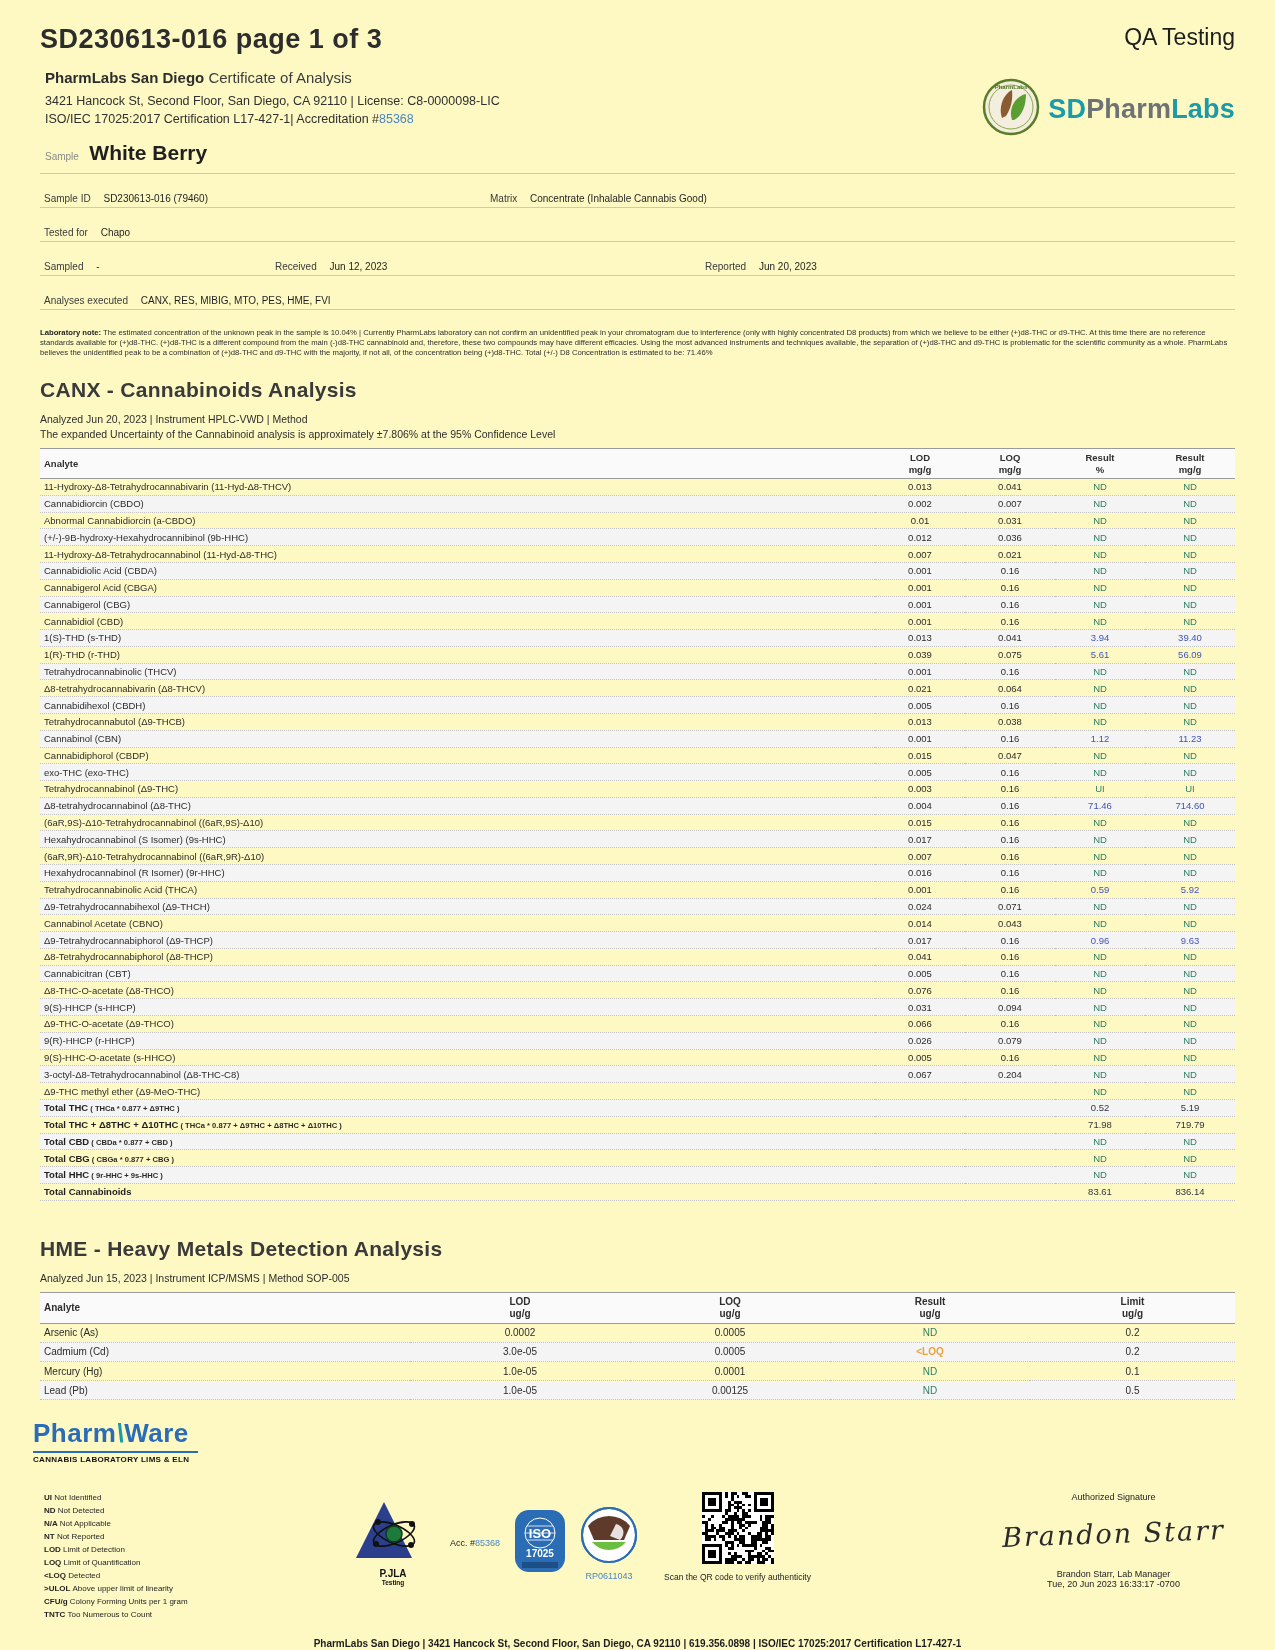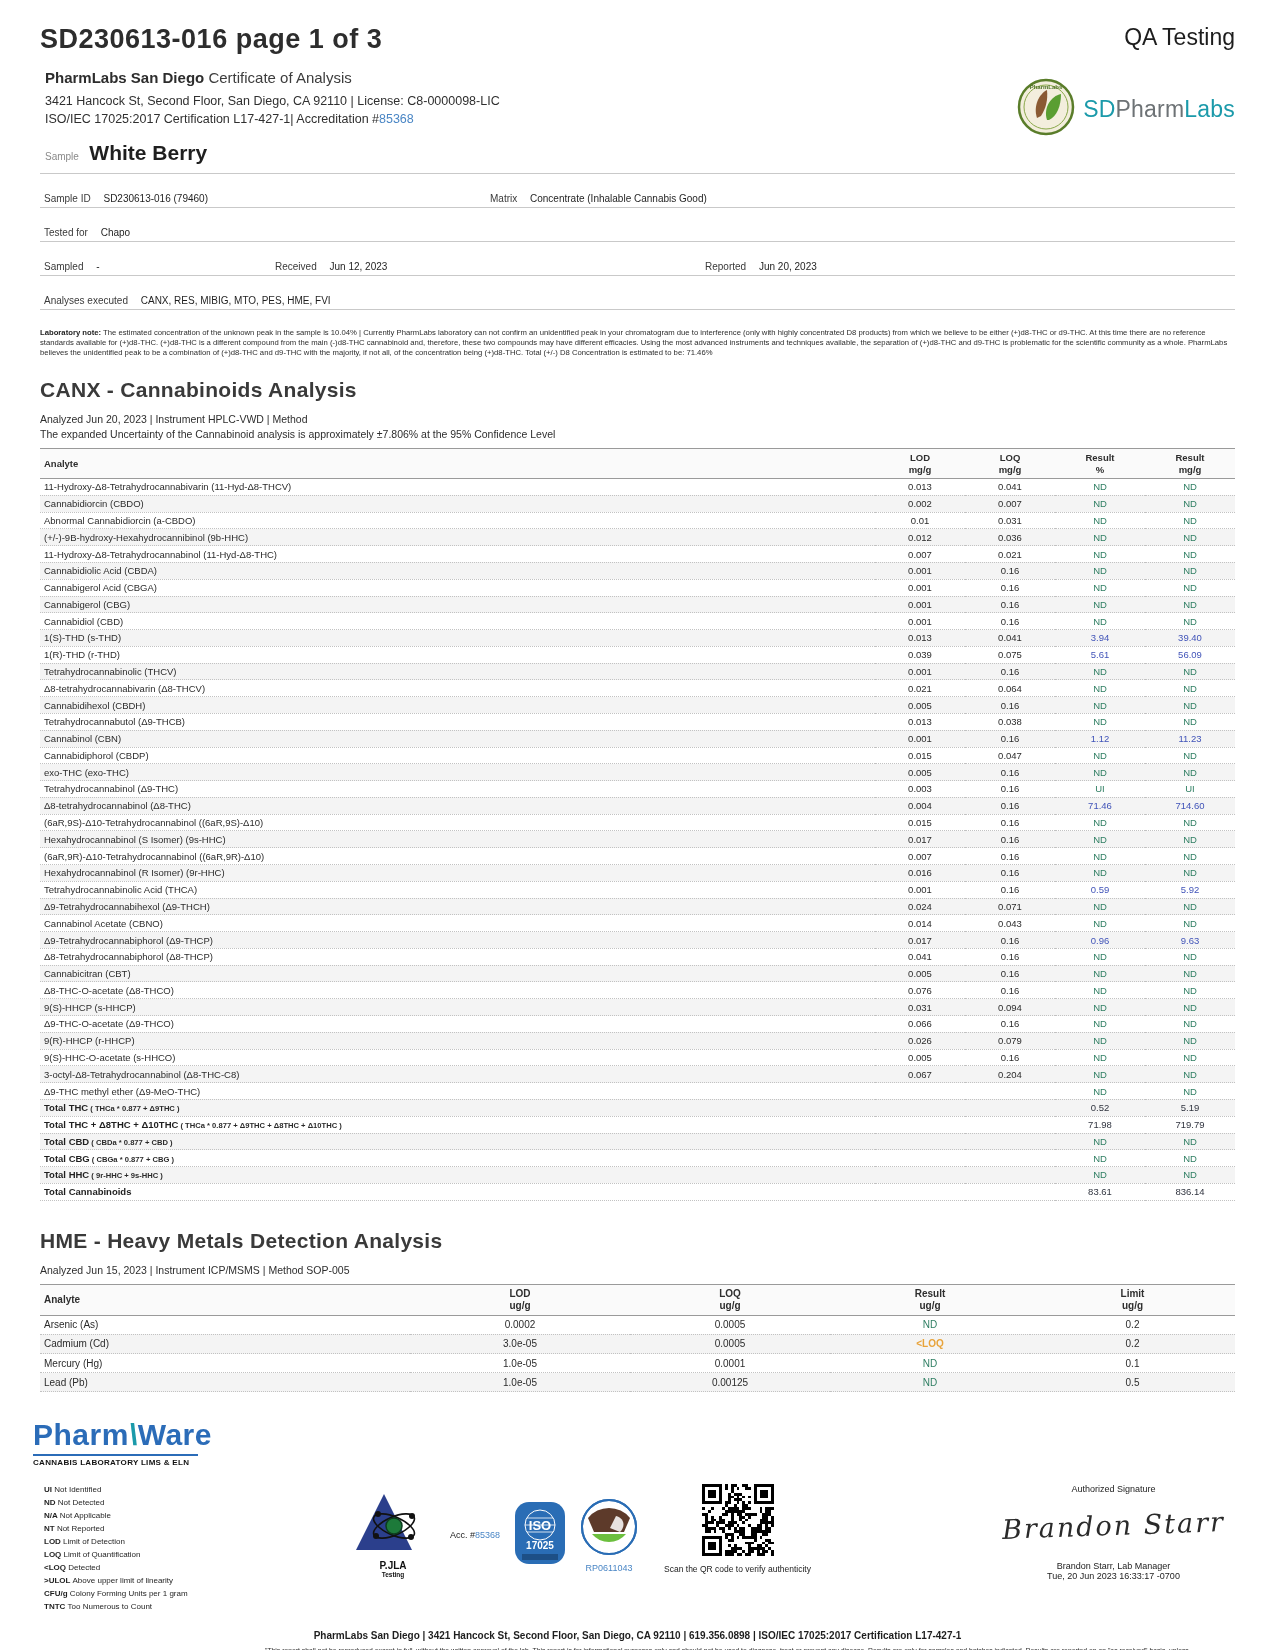--- a/index.html
+++ b/index.html
@@ -1,26 +1,26 @@
 <!DOCTYPE html>
 <html><head>
 <meta charset="utf-8">
 <style>
   * { margin:0; padding:0; box-sizing:border-box; }
   body { background:#e8e8e8; font-family:"Liberation Sans", sans-serif; }
-  .page { width:1275px; height:1650px; background:#ffffff; margin:0 auto; position:relative; overflow:hidden; color:#333; }
+  .page { width:1275px; height:1650px; background:#fef9c3; margin:0 auto; position:relative; overflow:hidden; color:#333; }
   .content { padding:24px 40px 0 40px; }
 
   
   .topbar { display:flex; justify-content:space-between; align-items:flex-start; }
   .doc-id { font-size:27px; font-weight:700; color:#2d2d2d; letter-spacing:.5px; }
   .qa { font-size:23px; color:#1d1d1d; font-weight:400; }
 
   .brand { position:absolute; top:78px; right:40px; display:flex; align-items:center; gap:8px; }
-  .brand-text { font-size:23px; font-weight:400; letter-spacing:.2px; }
+  .brand-text { font-size:27px; font-weight:700; letter-spacing:.2px; }
   .brand-text .t1 { color:#1b9aaa; } .brand-text .t2 { color:#6d7275; } .brand-text .t3 { color:#1b9aaa; }
 
   .labline { margin-top:14px; margin-left:5px; font-size:15px; }
   .labline b { color:#2d2d2d; }
   .labline span { color:#3c3c3c; }
   .addr { margin-left:5px; margin-top:6px; font-size:12.5px; line-height:1.45; color:#2f2f2f; }
   .link { color:#4a86c5; text-decoration:none; cursor:pointer; }
 
   .sampleline { margin-top:13px; margin-left:5px; }
   .sampleline .slabel { font-size:10px; color:#8a8a8a; margin-right:6px; }
@@ -76,21 +76,21 @@
   .sigblock { margin-left:auto; width:235px; text-align:center; }
   .sig-label { font-size:9px; color:#222; }
   .sig-script { margin-top:16px; font-family:"DejaVu Serif", serif; font-style:italic; font-size:27px; color:#2a2a2a; transform:rotate(-2deg); letter-spacing:2px; white-space:nowrap; }
   .sig-name { margin-top:20px; font-size:9px; color:#222; }
   .sig-date { font-size:9px; color:#222; }
 
   .footer-addr { text-align:center; font-size:10px; font-weight:700; color:#1e1e1e; margin-top:16px; }
   .disclaimer { margin:5px 40px 0 225px; width:950px; font-size:6.8px; line-height:1.35; color:#2c2c2c; }
 
   .pharmware { position:absolute; left:33px; top:1418px; width:165px; }
-  .pw-text { font-size:30px; font-weight:700; color:#2b6cb8; letter-spacing:.5px; }
+  .pw-text { font-size:26px; font-weight:700; color:#2b6cb8; letter-spacing:.5px; }
   .pw-text .pw-slash { color:#1b9aaa; font-style:italic; }
   .pw-sub { font-size:8px; font-weight:700; color:#111; border-top:2px solid #2b6cb8; margin-top:2px; padding-top:2px; letter-spacing:.3px; }
 </style>
 </head>
 <body>
 
 <div class="page">
   <div class="content">
 
     <div class="topbar">
@@ -497,21 +497,21 @@
           <tr>
             <td><span class="tlabel">Total Cannabinoids</span></td>
             <td class="n"></td>
             <td class="n"></td>
             <td class="n"><span class="st-tot">83.61</span></td>
             <td class="n"><span class="st-tot">836.14</span></td>
           </tr>
         </tbody>
     </table>
 
-    <div class="section-title" style="margin-top:28px;">HME - Heavy Metals Detection Analysis</div>
+    <div class="section-title" style="margin-top:36px;">HME - Heavy Metals Detection Analysis</div>
     <div class="meta">Analyzed Jun 15, 2023  | Instrument ICP/MSMS  | Method SOP-005</div>
 
     <table class="hme-table">
       <colgroup>
           <col class="h-a">
           <col class="h-lod">
           <col class="h-loq">
           <col class="h-res">
           <col class="h-lim">
         </colgroup>

